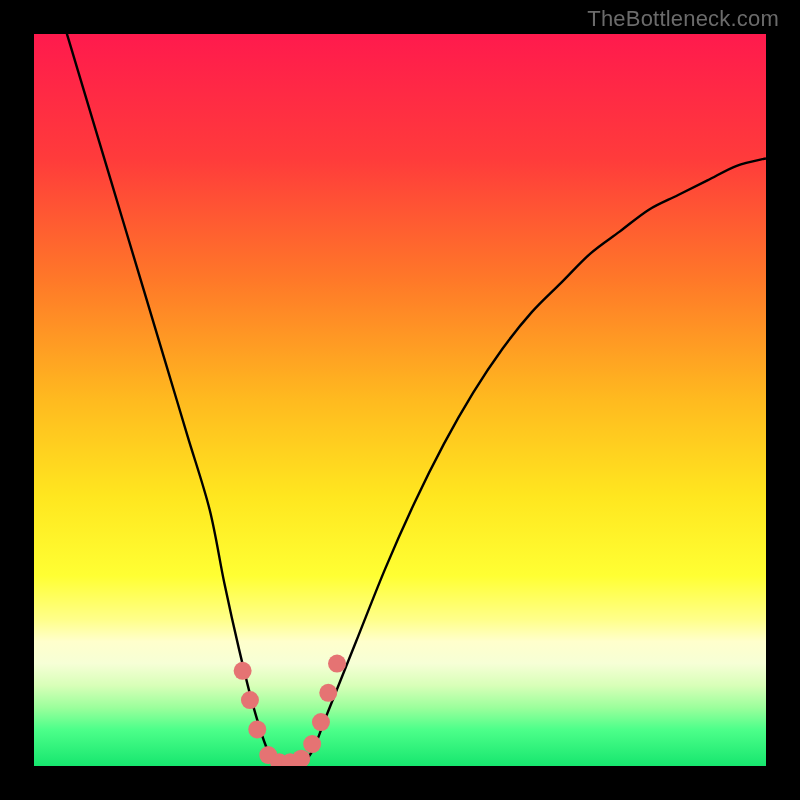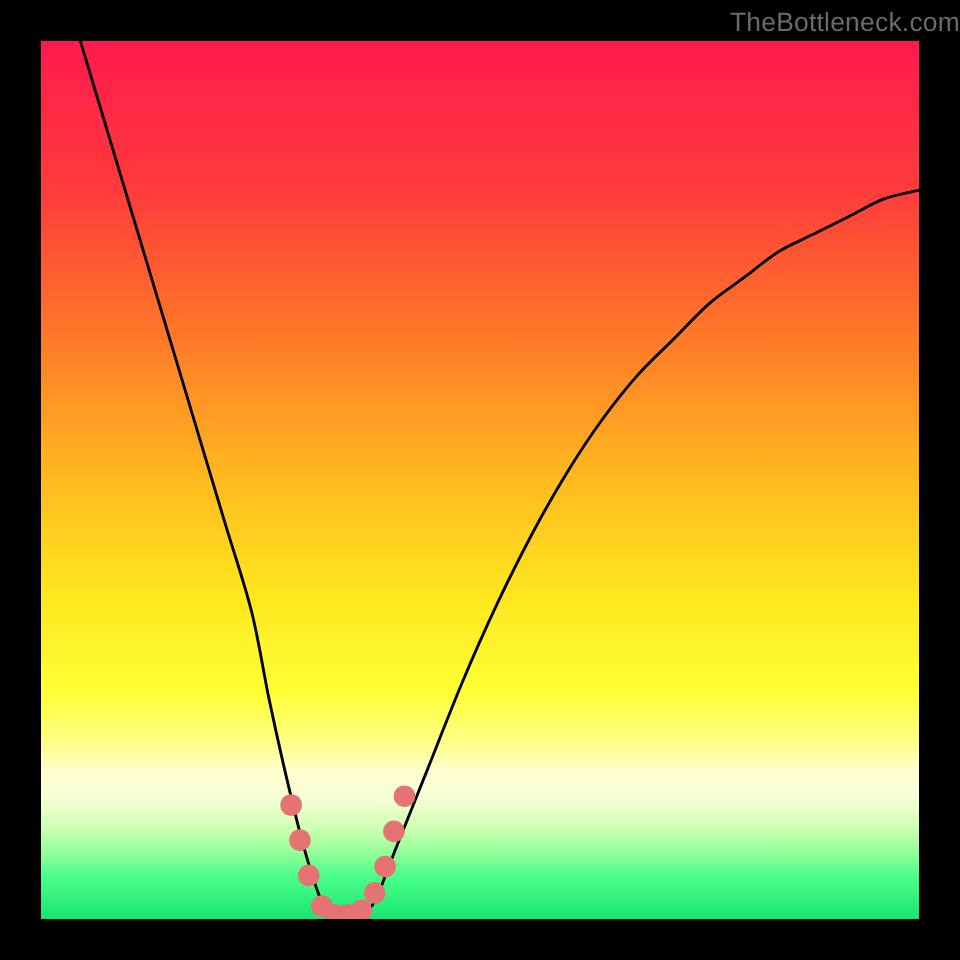--- a/index.html
+++ b/index.html
@@ -7,21 +7,21 @@
     padding: 0;
     width: 800px;
     height: 800px;
     background: #000;
     position: relative;
     font-family: Arial, sans-serif;
   }
   .watermark {
     position: absolute;
     top: 6px;
-    right: 0;
+    right: 21px;
     color: #6b6b6b;
     font-size: 22px;
     font-weight: 400;
     z-index: 10;
     letter-spacing: 0.2px;
   }
   .plot-area {
     position: absolute;
     left: 34px;
     top: 34px;

